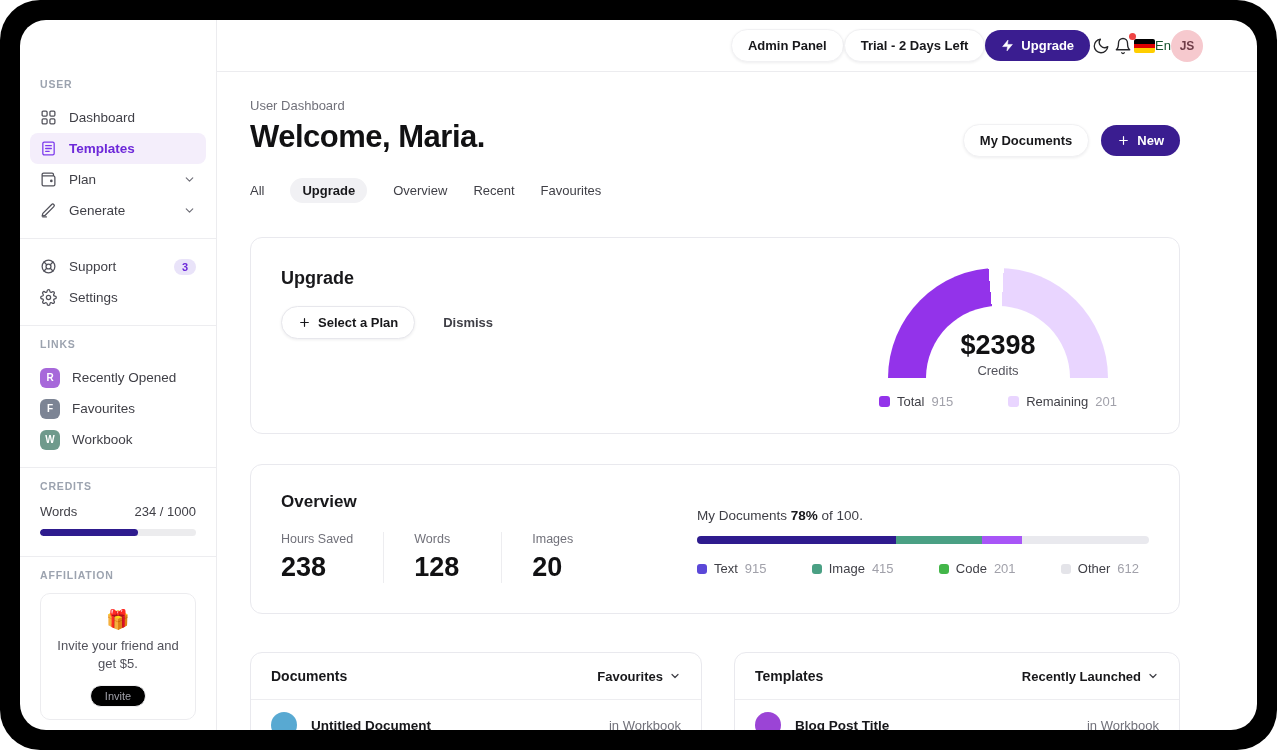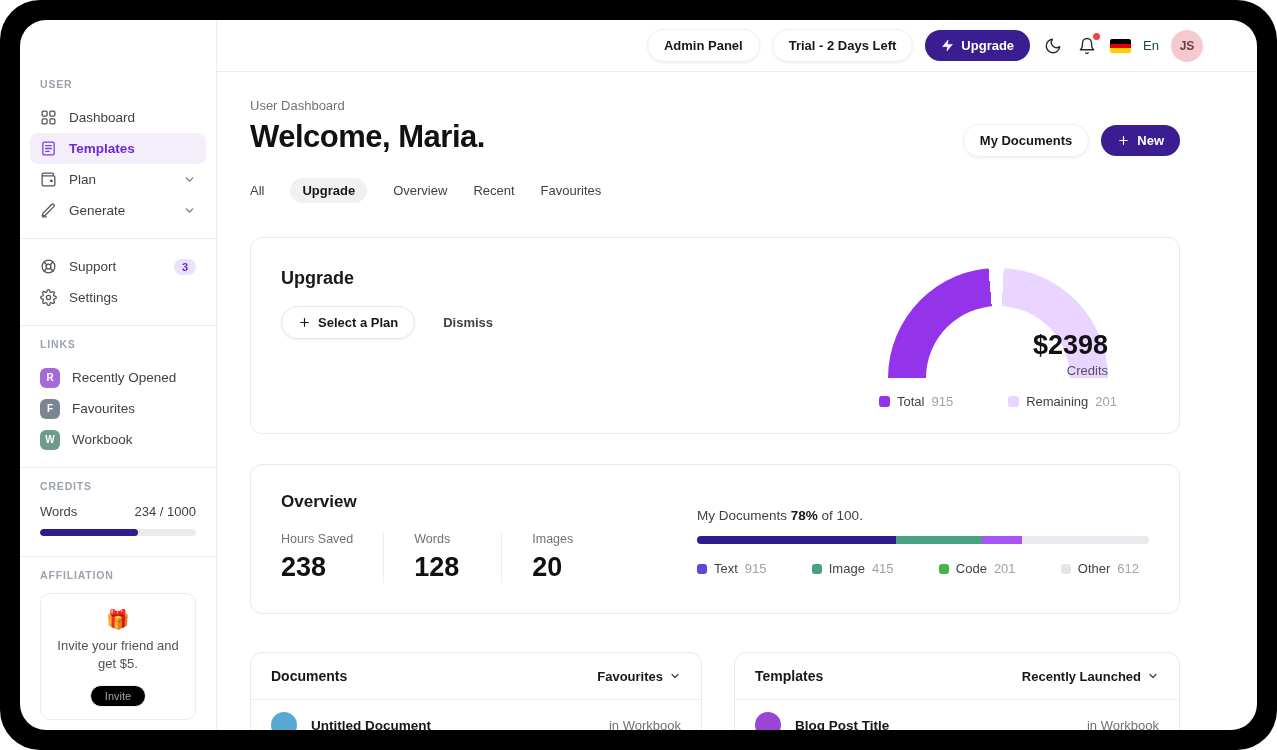--- a/index.html
+++ b/index.html
@@ -29,21 +29,21 @@
   .aff-text { font-size:13px; color:#52525b; line-height:1.4; margin-top:6px; }
   .aff-btn { display:inline-block; margin-top:12px; font-size:11px; color:#a1a1aa; background:#000000; border:1px solid #f1f1f3; border-radius:999px; padding:4px 14px; cursor:pointer; }
 
   
   .main { flex:1; display:flex; flex-direction:column; min-width:0; }
   .topbar { height:52px; flex:0 0 52px; display:flex; align-items:center; border-bottom:1px solid #ececef; padding:0 54px 0 33px; }
   .search { width:368px; height:34px; background:#f2f2f4; border-radius:17px; display:flex; align-items:center; padding:0 6px 0 14px; gap:9px; cursor:text; }
   .search svg { width:15px; height:15px; stroke:#52525b; }
   .search .ph { flex:1; font-size:13px; color:#8e8e96; }
   .kbd { background:#fff; border-radius:12px; padding:4px 10px; font-family:"DejaVu Sans Mono", monospace; font-size:9.5px; color:#71717a; }
-  .top-right { margin-left:auto; display:flex; align-items:center; gap:12px; }
+  .top-right { margin-left:auto; display:flex; align-items:center; }
   .pill { background:#fff; border:1px solid #f1f1f3; box-shadow:0 1px 3px rgba(20,20,25,.07); border-radius:17px;
           padding:8px 16px; font-size:13px; font-weight:600; color:#18181b; cursor:pointer; white-space:nowrap; }
   .btn-primary { background:#3a1d90; color:#fff; border:none; border-radius:17px; padding:8px 16px; font-size:13px; font-weight:600;
                  display:flex; align-items:center; gap:7px; cursor:pointer; }
   .icon-btn { background:none; border:none; cursor:pointer; position:relative; display:flex; padding:2px; }
   .icon-btn svg { width:18px; height:18px; stroke:#27272a; }
   .dot { position:absolute; top:-2px; right:-2px; width:7px; height:7px; border-radius:50%; background:#ef4444; }
   .flag { width:21px; height:14px; border-radius:2px; background:linear-gradient(#000 0 34%, #dd0000 34% 67%, #ffce00 67%); cursor:pointer; }
   .lang { font-size:13px; font-weight:500; color:#14532d; cursor:pointer; }
   .avatar { width:32px; height:32px; border-radius:50%; background:#f6c9ce; color:#6f3d48; font-size:12px; font-weight:700;
@@ -68,21 +68,21 @@
   .up-actions { margin-top:17px; display:flex; align-items:center; gap:28px; }
   .btn-outline { display:flex; align-items:center; gap:7px; background:#fff; border:1px solid #e7e7ec; box-shadow:0 1px 3px rgba(20,20,25,.07);
                  border-radius:18px; padding:8px 16px; font-size:13px; font-weight:600; color:#18181b; cursor:pointer; }
   .btn-outline svg { width:13px; height:13px; stroke:#18181b; }
   .btn-text { background:none; border:none; font-size:13px; font-weight:600; color:#3f3f46; cursor:pointer; }
   .gauge-wrap { position:absolute; right:62px; top:30px; width:238px; }
   .gauge { width:220px; height:110px; position:relative; overflow:hidden; margin:0 auto; }
   .gauge-arc { position:absolute; left:0; top:0; width:220px; height:220px; border-radius:50%;
                background:conic-gradient(from 270deg, #9333ea 0deg 85deg, #ffffff 85deg 93deg, #e9d5ff 93deg 180deg, transparent 180deg 360deg); }
   .gauge-hole { position:absolute; left:38px; top:38px; width:144px; height:144px; border-radius:50%; background:#fff; }
-  .gauge-center { position:absolute; left:0; right:0; bottom:0; text-align:right; }
+  .gauge-center { position:absolute; left:0; right:0; bottom:0; text-align:center; }
   .gauge-amount { font-size:27px; font-weight:800; color:#111113; }
   .gauge-label { font-size:13px; color:#52525b; margin-top:2px; }
   .legend { display:flex; justify-content:space-between; gap:26px; margin-top:16px; }
   .legend-item { display:flex; align-items:center; gap:7px; font-size:13px; }
   .sq { width:11px; height:11px; border-radius:3px; }
   .legend-name { color:#3f3f46; font-weight:500; }
   .legend-val { color:#a1a1aa; }
 
   
   .overview-card { margin-top:30px; height:150px; padding:27px 30px; display:flex; }

